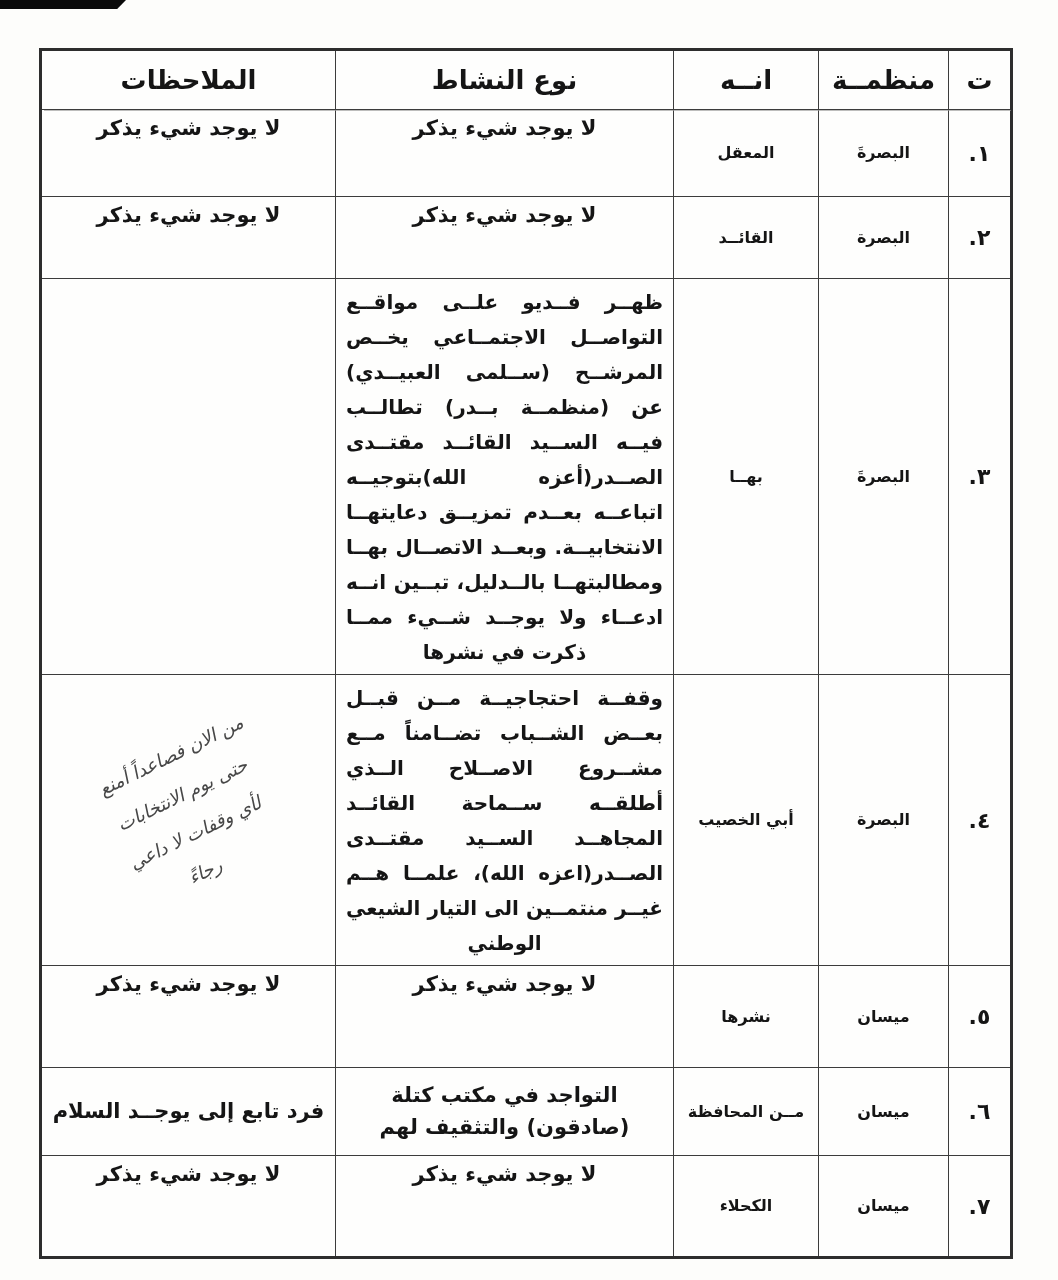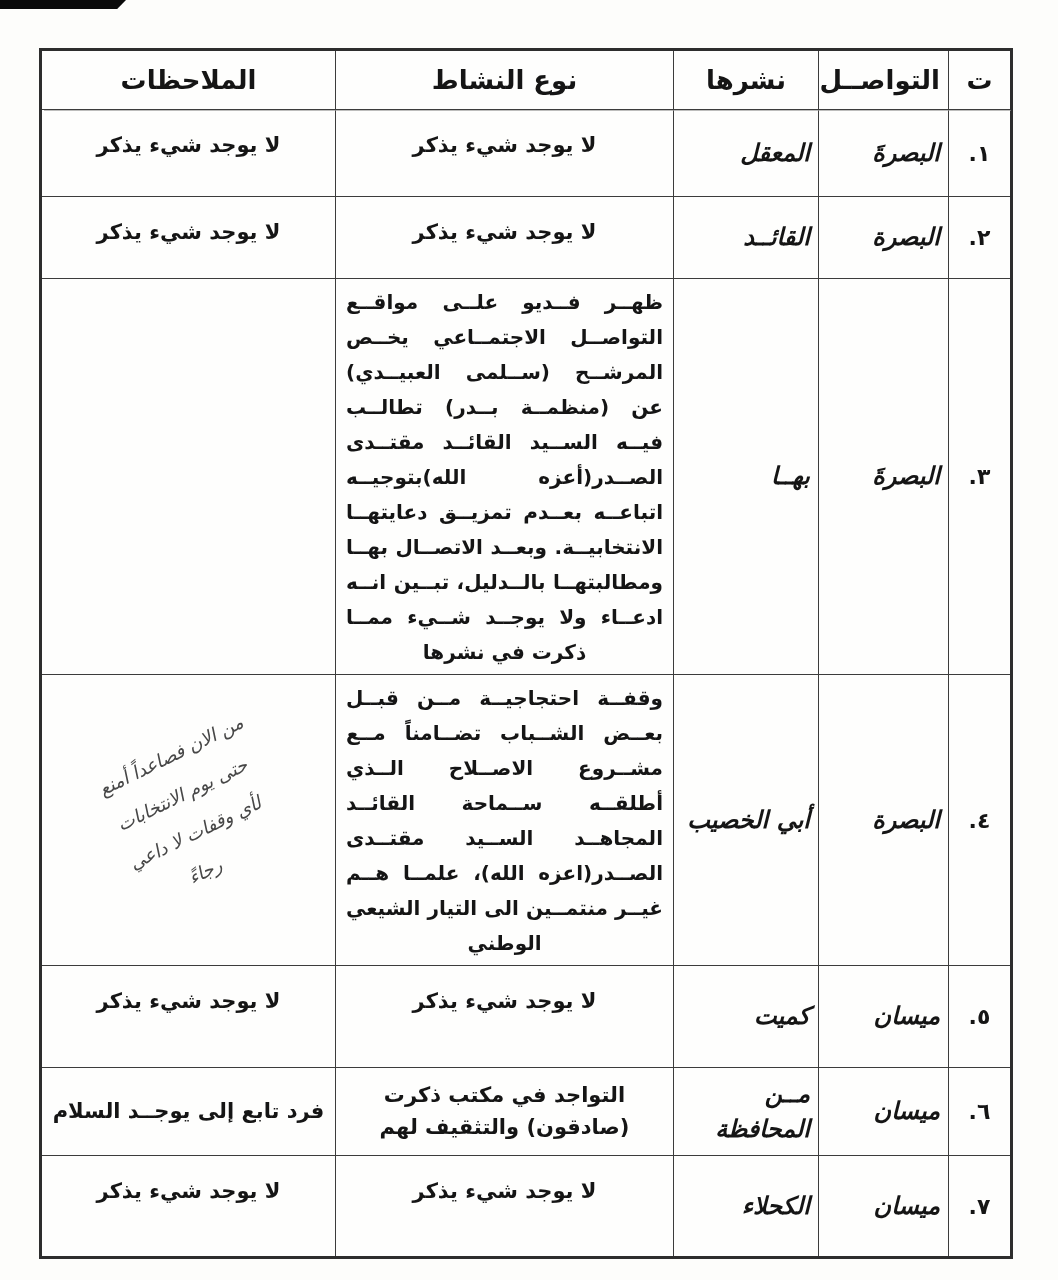--- a/index.html
+++ b/index.html
@@ -67,35 +67,34 @@
   }
   td {
     font-weight: bold;
   }
   td.c-serial {
     font-size: 22px;
     text-align: center;
     vertical-align: middle;
   }
   td.c-gov, td.c-place {
-    font-size: 24px;
-    text-align: right;
+    font-size: 16px;
+    text-align: center;
     vertical-align: middle;
     line-height: 1.45;
-    font-style: italic;
   }
   td.c-act, td.c-notes {
     font-size: 21px;
     text-align: center;
     vertical-align: middle;
     line-height: 1.5;
   }
   tr.va-top td.c-act, tr.va-top td.c-notes {
     vertical-align: top;
-    padding-top: 20px;
+    padding-top: 3px;
   }
   td.c-act.longtext {
     font-size: 20px;
     text-align: justify;
     text-align-last: center;
     vertical-align: top;
     line-height: 35px;
     padding: 6px 10px 4px 10px;
   }
   td.faded {
@@ -141,22 +140,22 @@
         <col style="width:63px">
         <col style="width:130px">
         <col style="width:145px">
         <col style="width:338px">
         <col style="width:295px">
       </colgroup>
 
       <thead>
         <tr style="height:55px">
           <th class="hdr">ت</th>
-          <th class="hdr">التواصــل</th>
-          <th class="hdr">نشرها</th>
+          <th class="hdr">منظمــة</th>
+          <th class="hdr">انــه</th>
           <th class="hdr">نوع النشاط</th>
           <th class="hdr">الملاحظات</th>
         </tr>
       </thead>
 
       <tbody>
         <tr style="height:87px" class="va-top">
           <td class="c-serial">١.</td>
           <td class="c-gov">البصرةَ</td>
           <td class="c-place">المعقل</td>
@@ -191,30 +190,30 @@
               <div class="hl">حتى يوم الانتخابات</div>
               <div class="hl">لأي وقفات لا داعي</div>
               <div class="hl">رجاءً</div>
             </div>
           </td>
         </tr>
 
         <tr style="height:102px" class="va-top">
           <td class="c-serial">٥.</td>
           <td class="c-gov">ميسان</td>
-          <td class="c-place">كميت</td>
+          <td class="c-place">نشرها</td>
           <td class="c-act">لا يوجد شيء يذكر</td>
           <td class="c-notes">لا يوجد شيء يذكر</td>
         </tr>
 
         <tr style="height:88px">
           <td class="c-serial">٦.</td>
           <td class="c-gov">ميسان</td>
           <td class="c-place">مــن المحافظة</td>
-          <td class="c-act">التواجد في مكتب ذكرت (صادقون) والتثقيف لهم</td>
+          <td class="c-act">التواجد في مكتب كتلة (صادقون) والتثقيف لهم</td>
           <td class="c-notes">فرد تابع إلى يوجــد السلام</td>
         </tr>
 
         <tr style="height:102px" class="va-top">
           <td class="c-serial">٧.</td>
           <td class="c-gov faded">ميسان</td>
           <td class="c-place">الكحلاء</td>
           <td class="c-act">لا يوجد شيء يذكر</td>
           <td class="c-notes">لا يوجد شيء يذكر</td>
         </tr>

